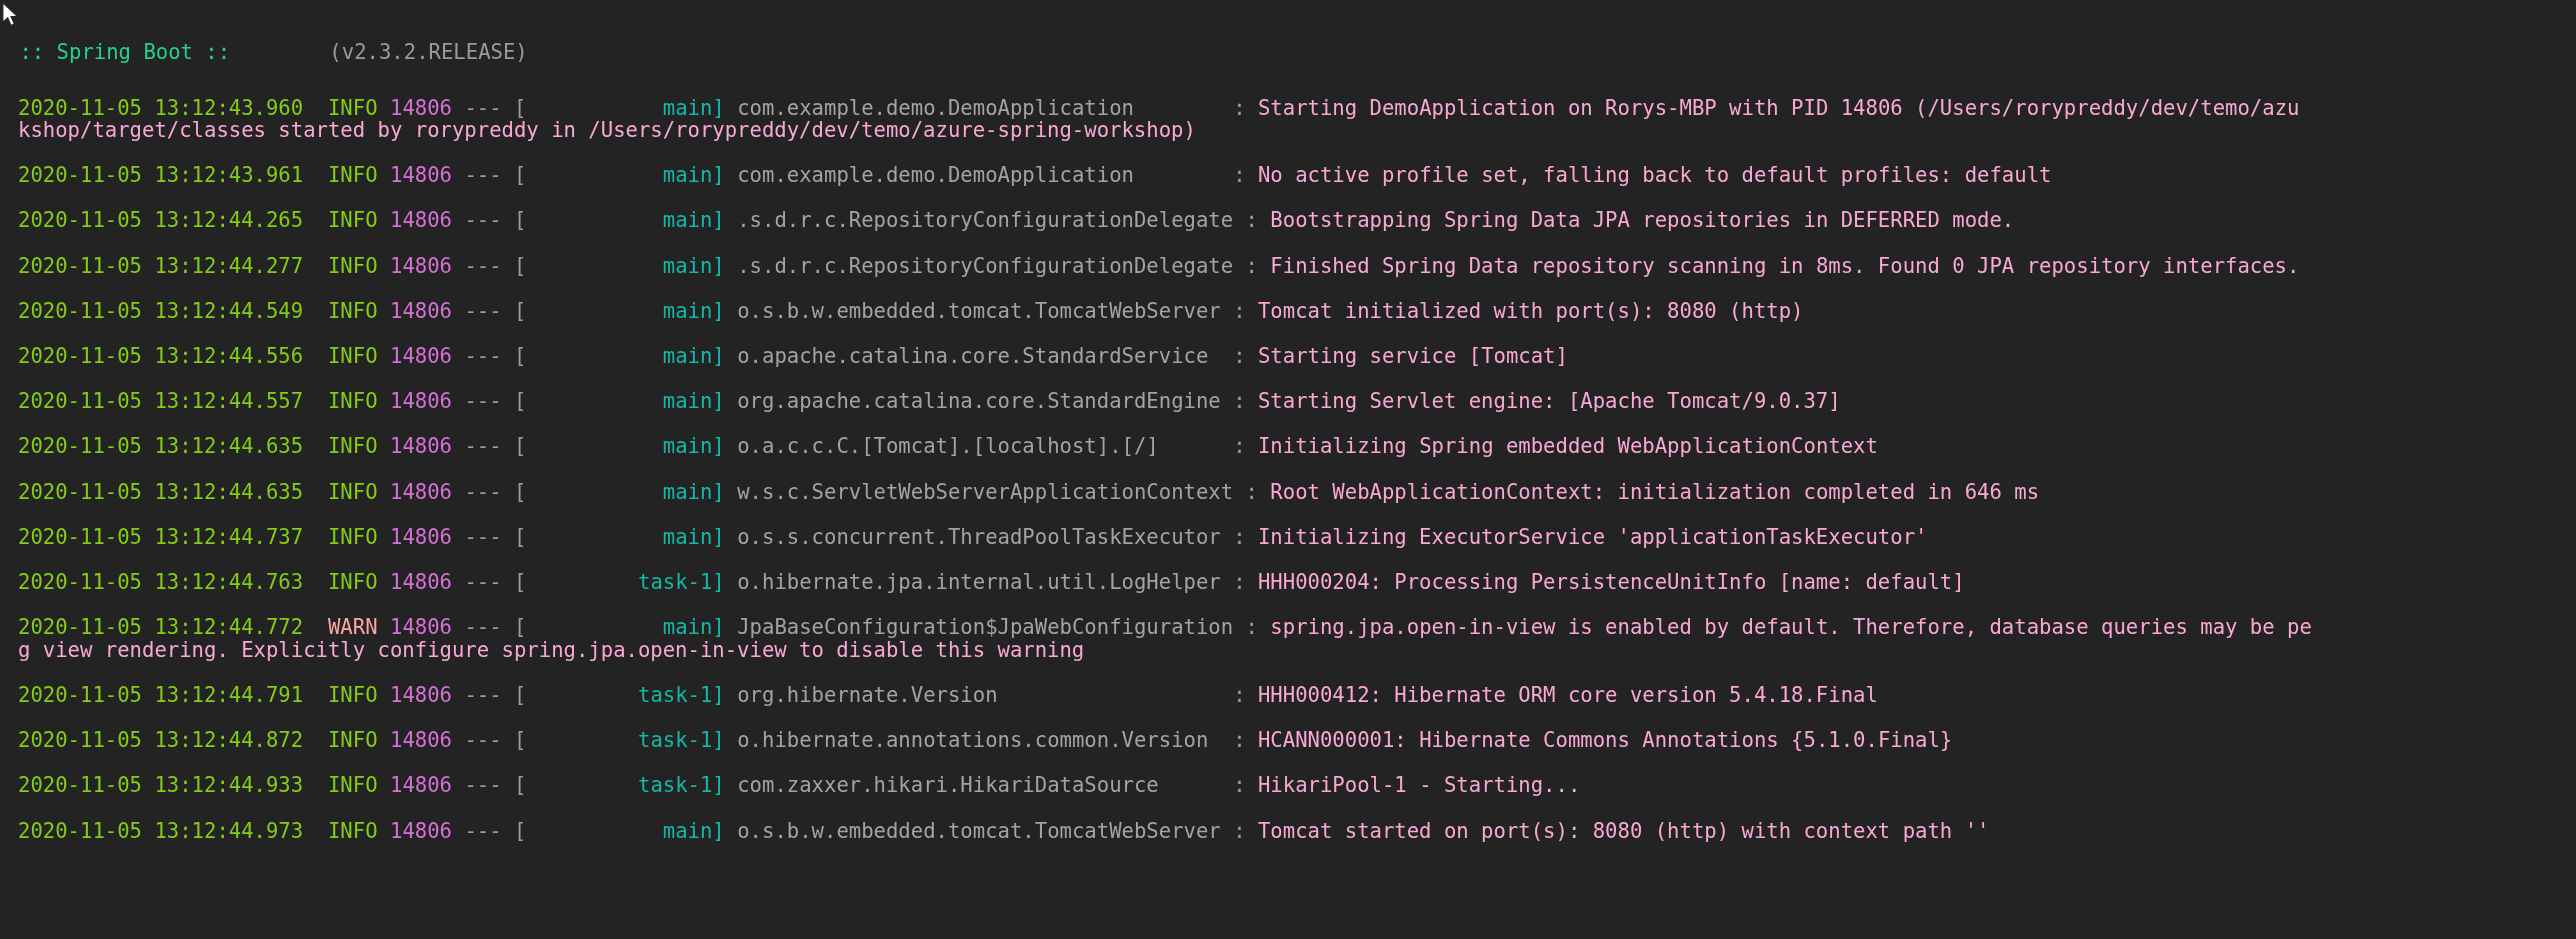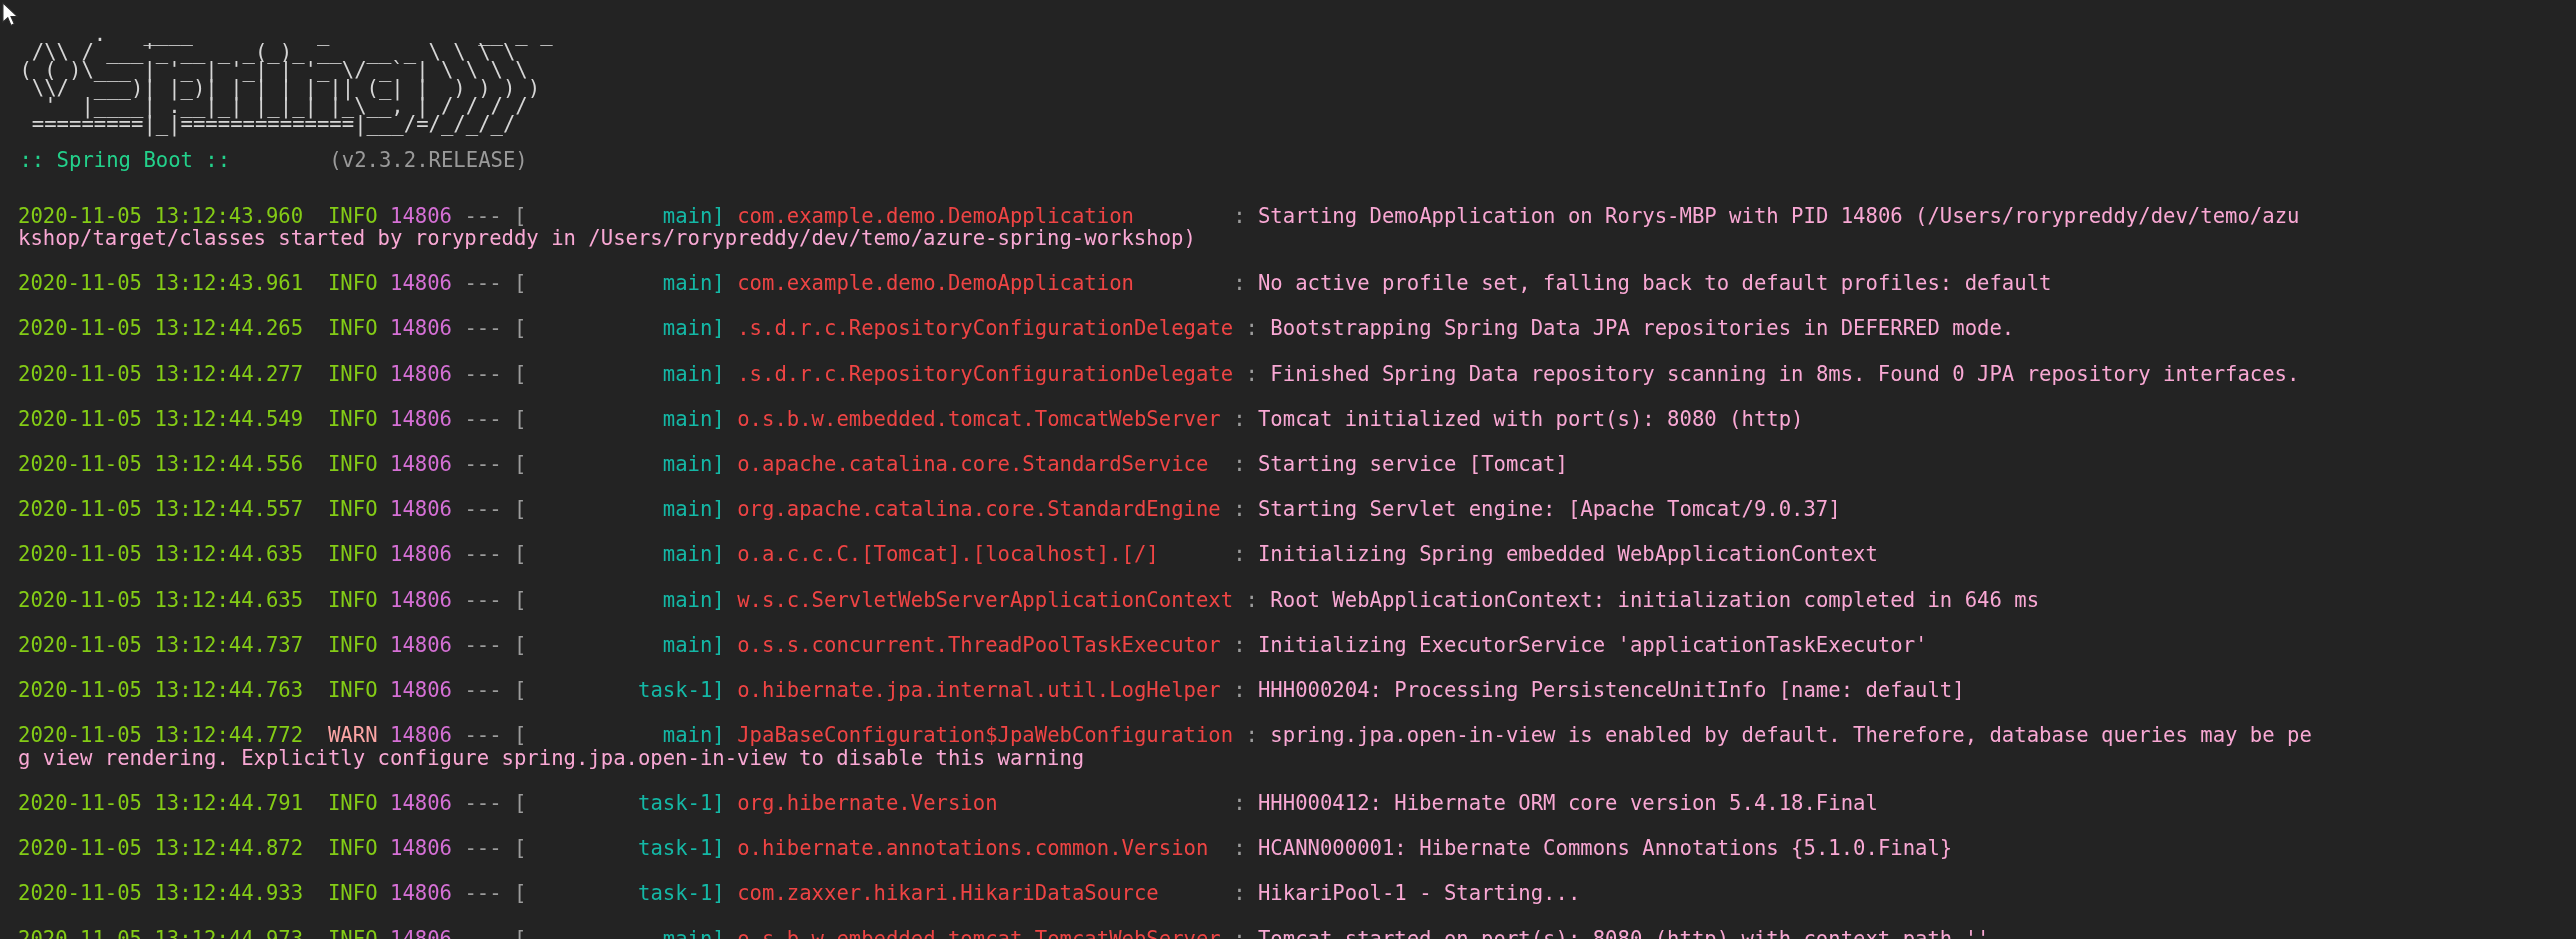--- a/index.html
+++ b/index.html
@@ -49,46 +49,40 @@
     letter-spacing: 0px;
   }
   .log-line { display: block; white-space: pre-wrap; }
 
   .c-time   { color: #84cc16; }
   .c-info   { color: #84cc16; }
   .c-warn   { color: #fca5a5; }
   .c-pid    { color: #d670d6; text-align: right; }
   .c-dash   { color: #9c9c9c; }
   .c-thread { color: #14b8a6; }
-  .c-logger { color: #ef4444; }
+  .c-logger { color: #a3a3a3; }
   .c-sep    { color: #9c9c9c; }
   .c-msg    { color: #f9a8d4; }
 
   
   #cursor {
     position: absolute;
     left: 2.4px;
     top: 1.6px;
     width: 18px;
     height: 27.5px;
     pointer-events: none;
   }
 </style>
 </head>
 <body>
 
 <div id="terminal">
 
   <div class="banner">
-    <span class="banner-art">  .   ____          _            __ _ _
- /\\ / ___'_ __ _ _(_)_ __  __ _ \ \ \ \
-( ( )\___ | '_ | '_| | '_ \/ _` | \ \ \ \
- \\/  ___)| |_)| | | | | || (_| |  ) ) ) )
-  '  |____| .__|_| |_|_| |_\__, | / / / /
- =========|_|==============|___/=/_/_/_/</span>
     <span class="banner-foot"><span class="boot-label">:: Spring Boot :: </span><span class="boot-version">       (v2.3.2.RELEASE)</span></span>
   </div>
 
   <div class="log" id="log-output"><span class="log-line"><span class="c-time">2020-11-05 13:12:43.960  </span><span class="c-info">INFO</span><span class="c-time"> </span><span class="c-pid">14806</span><span class="c-dash"> --- [</span><span class="c-thread">           main]</span><span class="c-thread"> </span><span class="c-logger">com.example.demo.DemoApplication</span><span class="c-sep">        : </span><span class="c-msg">Starting DemoApplication on Rorys-MBP with PID 14806 (/Users/rorypreddy/dev/temo/azu
 kshop/target/classes started by rorypreddy in /Users/rorypreddy/dev/temo/azure-spring-workshop)</span></span>
 <span class="log-line"><span class="c-time">2020-11-05 13:12:43.961  </span><span class="c-info">INFO</span><span class="c-time"> </span><span class="c-pid">14806</span><span class="c-dash"> --- [</span><span class="c-thread">           main]</span><span class="c-thread"> </span><span class="c-logger">com.example.demo.DemoApplication</span><span class="c-sep">        : </span><span class="c-msg">No active profile set, falling back to default profiles: default</span></span>
 <span class="log-line"><span class="c-time">2020-11-05 13:12:44.265  </span><span class="c-info">INFO</span><span class="c-time"> </span><span class="c-pid">14806</span><span class="c-dash"> --- [</span><span class="c-thread">           main]</span><span class="c-thread"> </span><span class="c-logger">.s.d.r.c.RepositoryConfigurationDelegate</span><span class="c-sep"> : </span><span class="c-msg">Bootstrapping Spring Data JPA repositories in DEFERRED mode.</span></span>
 <span class="log-line"><span class="c-time">2020-11-05 13:12:44.277  </span><span class="c-info">INFO</span><span class="c-time"> </span><span class="c-pid">14806</span><span class="c-dash"> --- [</span><span class="c-thread">           main]</span><span class="c-thread"> </span><span class="c-logger">.s.d.r.c.RepositoryConfigurationDelegate</span><span class="c-sep"> : </span><span class="c-msg">Finished Spring Data repository scanning in 8ms. Found 0 JPA repository interfaces.</span></span>
 <span class="log-line"><span class="c-time">2020-11-05 13:12:44.549  </span><span class="c-info">INFO</span><span class="c-time"> </span><span class="c-pid">14806</span><span class="c-dash"> --- [</span><span class="c-thread">           main]</span><span class="c-thread"> </span><span class="c-logger">o.s.b.w.embedded.tomcat.TomcatWebServer</span><span class="c-sep"> : </span><span class="c-msg">Tomcat initialized with port(s): 8080 (http)</span></span>
 <span class="log-line"><span class="c-time">2020-11-05 13:12:44.556  </span><span class="c-info">INFO</span><span class="c-time"> </span><span class="c-pid">14806</span><span class="c-dash"> --- [</span><span class="c-thread">           main]</span><span class="c-thread"> </span><span class="c-logger">o.apache.catalina.core.StandardService</span><span class="c-sep">  : </span><span class="c-msg">Starting service [Tomcat]</span></span>

